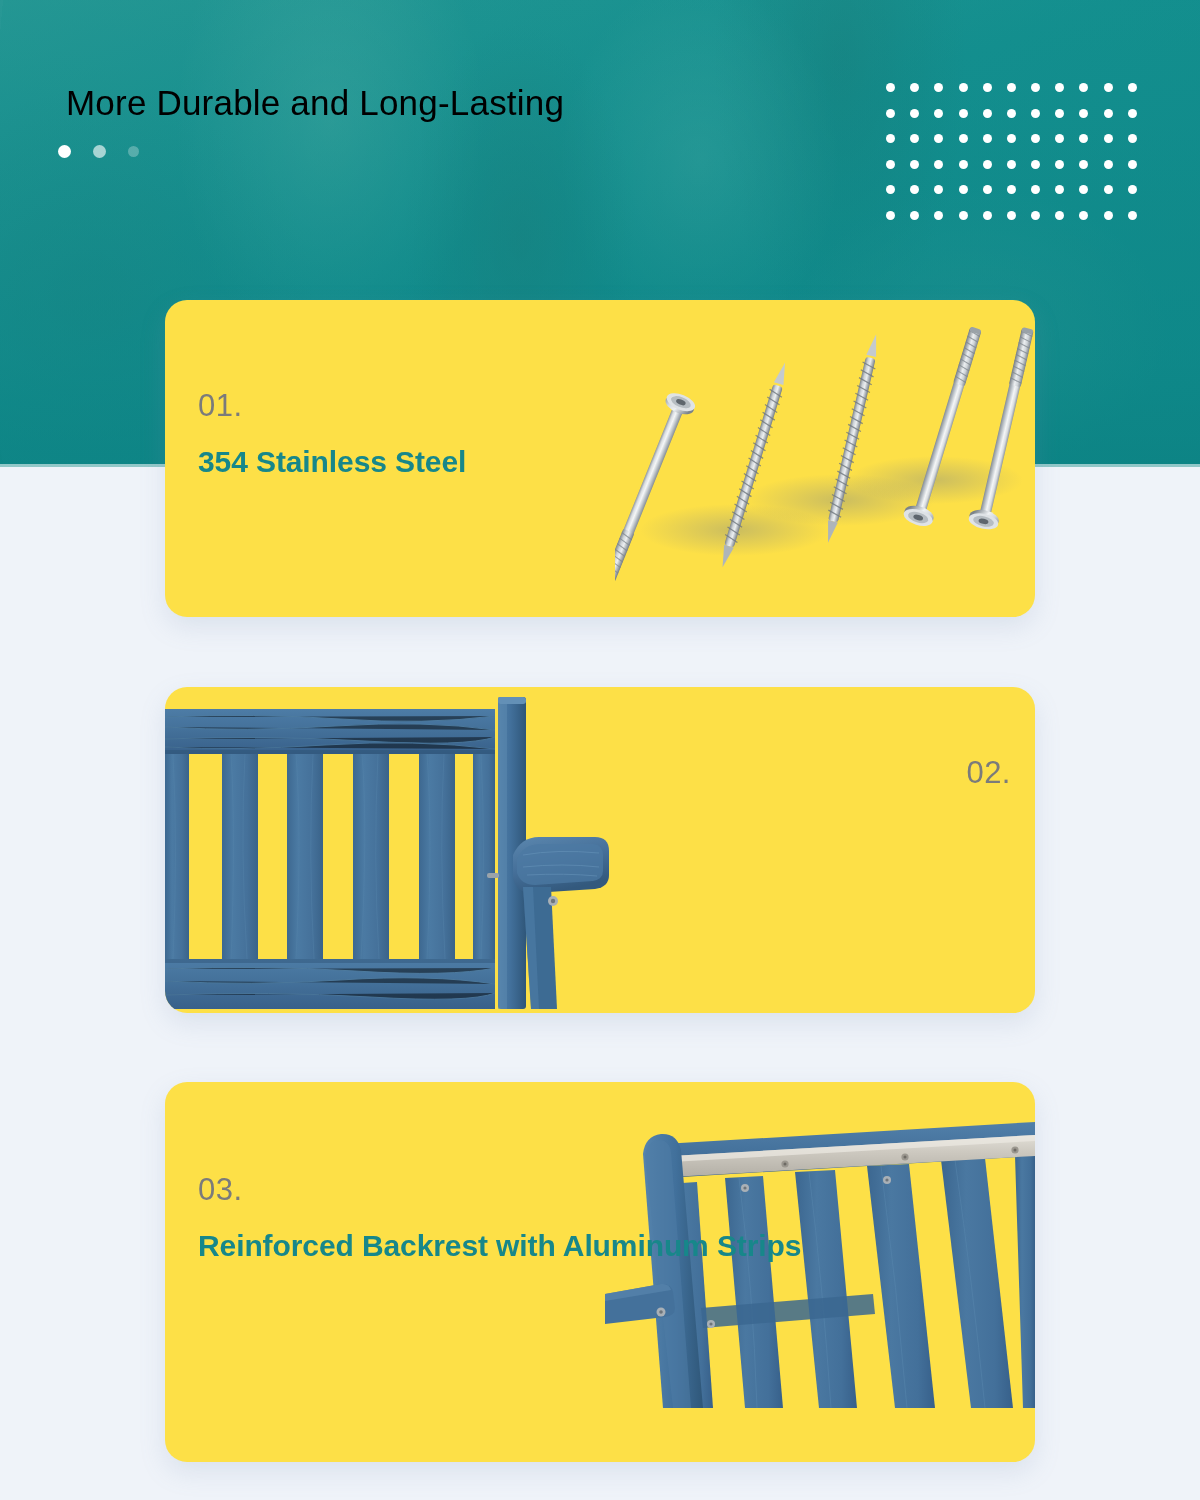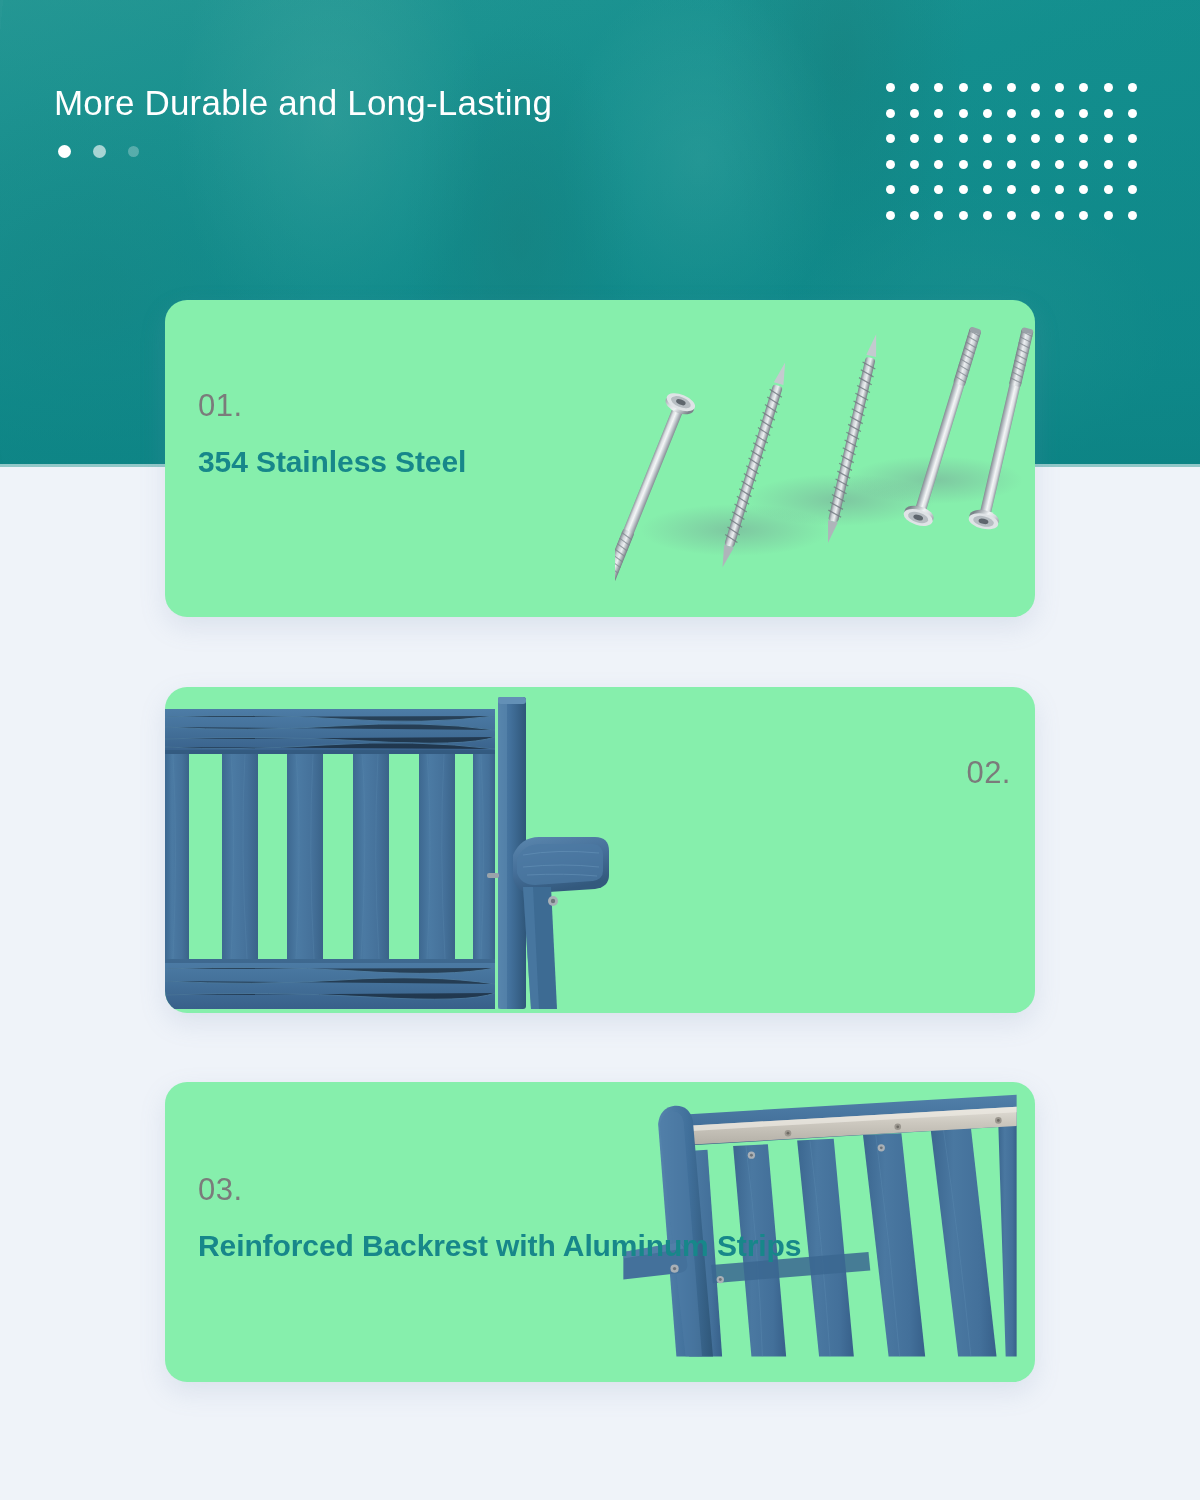--- a/index.html
+++ b/index.html
@@ -65,24 +65,24 @@
   }
   #hero-title {
     margin: 0;
     font-size: 53px;
     font-weight: 700;
     letter-spacing: .5px;
     color: #ffffff;
     line-height: 1.06;
   }
   #hero-subtitle {
-    margin: 10px 0 0 0;
+    margin: 10px 0 0 12px;
     font-size: 35px;
     font-weight: 400;
-    color: #ffffff;
+    color: #000000;
     letter-spacing: .2px;
     line-height: 1.1;
   }
   #hero-dots {
     margin-top: 22px;
     display: flex;
     align-items: center;
     gap: 22px;
     padding-left: 4px;
   }
@@ -109,28 +109,28 @@
     width: 9px; height: 9px;
     border-radius: 50%;
     background: #ffffff;
   }
 
   
   .feature-card {
     position: absolute;
     left: 165px;
     width: 870px;
-    background: #86efac;
+    background: #fde047;
     border-radius: 22px;
     box-shadow: 0 10px 26px rgba(120,140,175,.17);
     overflow: hidden;
   }
   #feature-card-1 { top: 300px;  height: 317px; }
   #feature-card-2 { top: 687px;  height: 326px; }
-  #feature-card-3 { top: 1082px; height: 300px; }
+  #feature-card-3 { top: 1082px; height: 380px; }
 
   .card-inner { position: relative; width: 100%; height: 100%; }
 
   .card-copy { position: absolute; z-index: 5; }
   .card-copy.left  { left: 33px;  text-align: left; }
   .card-copy.right { right: 24px; }
 
   .card-index {
     font-size: 31px;
     font-weight: 400;

